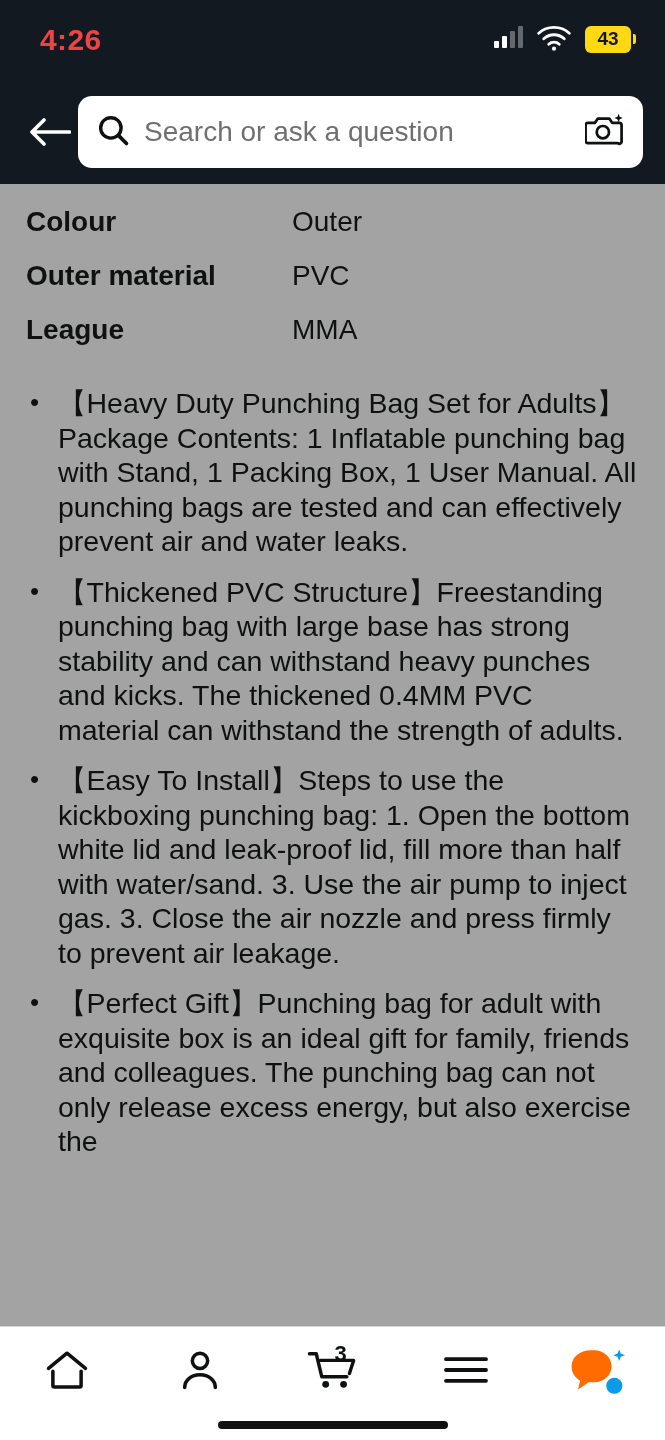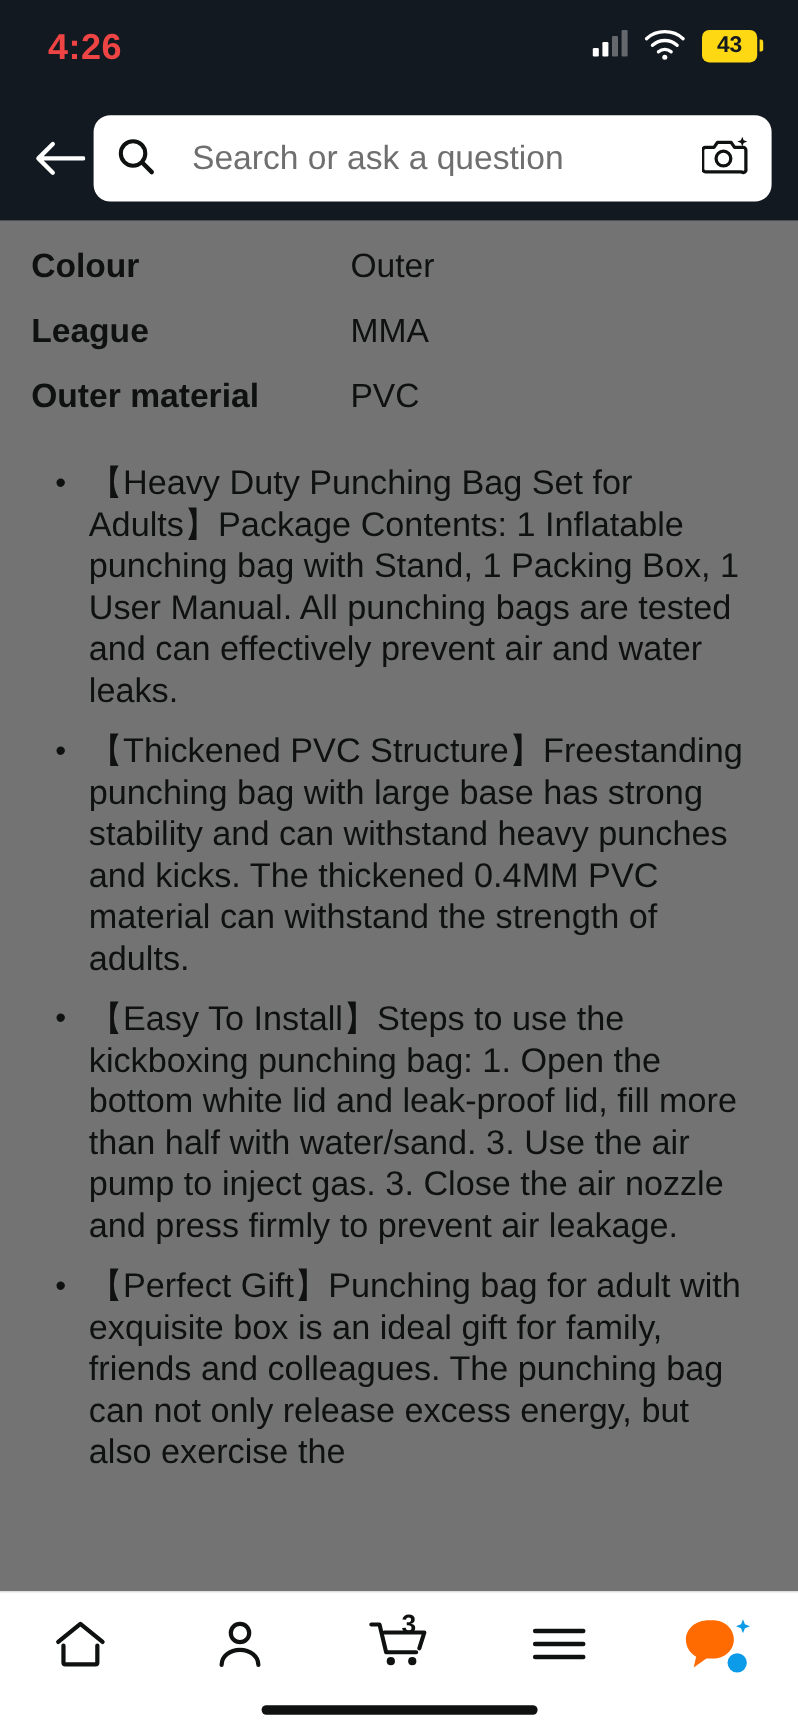--- a/index.html
+++ b/index.html
@@ -43,35 +43,35 @@
   .searchbar {
     flex:1; height:72px; background:#fff; border-radius:14px;
     display:flex; align-items:center; padding:0 18px; gap:14px;
   }
   .back-arrow {
     width:56px; height:56px; display:flex; align-items:center; justify-content:center;
     color:#fff; flex:0 0 auto;
   }
   .search-input {
     flex:1; border:none; outline:none; font-size:28px; color:#701a75;
-    font-family:"Liberation Sans", sans-serif; background:transparent;margin-left:16px;
+    font-family:"Liberation Sans", sans-serif; background:transparent;
   }
   .search-input::placeholder{ color:#6f6f6f; }
 
   
   .content {
     position:absolute; top:184px; left:0; right:0; bottom:114px;
-    background:#737373; overflow:hidden; padding:22px 26px 0 26px;
+    background:#a3a3a3; overflow:hidden; padding:22px 26px 0 26px;
   }
   .spec-table { width:100%; border-collapse:collapse; margin-bottom:18px; }
   .spec-table td { padding:0 0 22px 0; vertical-align:top; font-size:28px; }
   .spec-key { font-weight:700; color:#0F1111; width:266px; }
   .spec-val { color:#0F1111; font-weight:400; }
 
-  ul.bullets { list-style:none; margin:16px; padding:0; }
+  ul.bullets { list-style:none; margin:0; padding:0; }
   ul.bullets li {
     position:relative; padding-left:32px; margin-bottom:16px;
     font-size:28.5px; line-height:34.5px; color:#0F1111;
   }
   ul.bullets li:before {
     content:"•"; position:absolute; left:4px; top:-1px; font-size:26px; color:#0F1111;
   }
 
   
   .bottomnav {
@@ -148,26 +148,26 @@
 
   <div class="content">
 
     <table class="spec-table">
       <tbody>
         <tr>
           <td class="spec-key">Colour</td>
           <td class="spec-val">Outer</td>
         </tr>
         <tr>
+          <td class="spec-key">Outer material</td>
+          <td class="spec-val">PVC</td>
+        </tr>
+        <tr>
           <td class="spec-key">League</td>
           <td class="spec-val">MMA</td>
-        </tr>
-        <tr>
-          <td class="spec-key">Outer material</td>
-          <td class="spec-val">PVC</td>
         </tr>
       </tbody>
     </table>
 
     <ul class="bullets">
       <li>【Heavy Duty Punching Bag Set for Adults】Package Contents: 1 Inflatable punching bag with Stand, 1 Packing Box, 1 User Manual. All punching bags are tested and can effectively prevent air and water leaks.</li>
       <li>【Thickened PVC Structure】Freestanding punching bag with large base has strong stability and can withstand heavy punches and kicks. The thickened 0.4MM PVC material can withstand the strength of adults.</li>
       <li>【Easy To Install】Steps to use the kickboxing punching bag: 1. Open the bottom white lid and leak-proof lid, fill more than half with water/sand. 3. Use the air pump to inject gas. 3. Close the air nozzle and press firmly to prevent air leakage.</li>
       <li>【Perfect Gift】Punching bag for adult with exquisite box is an ideal gift for family, friends and colleagues. The punching bag can not only release excess energy, but also exercise the</li>
     </ul>

